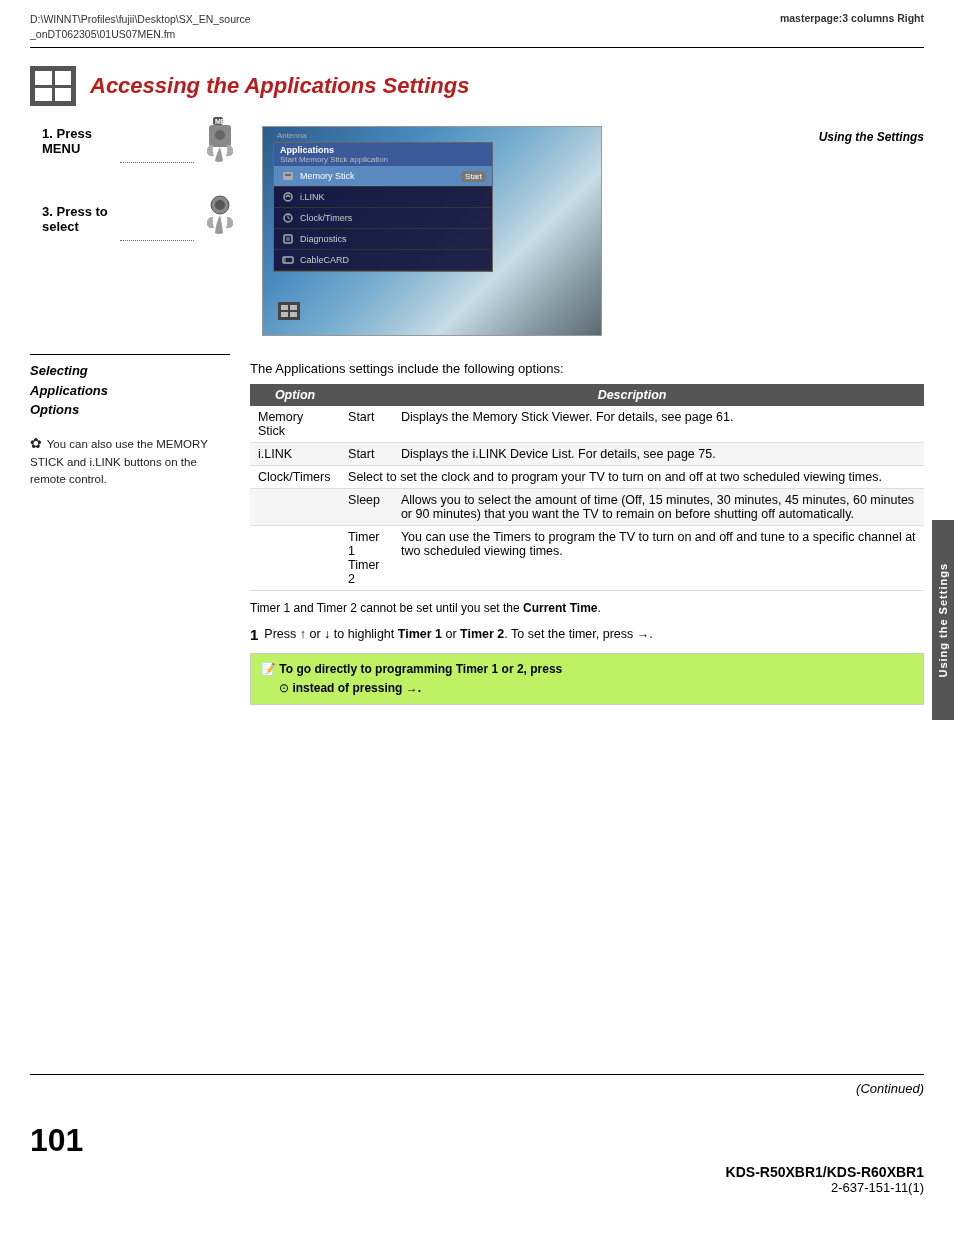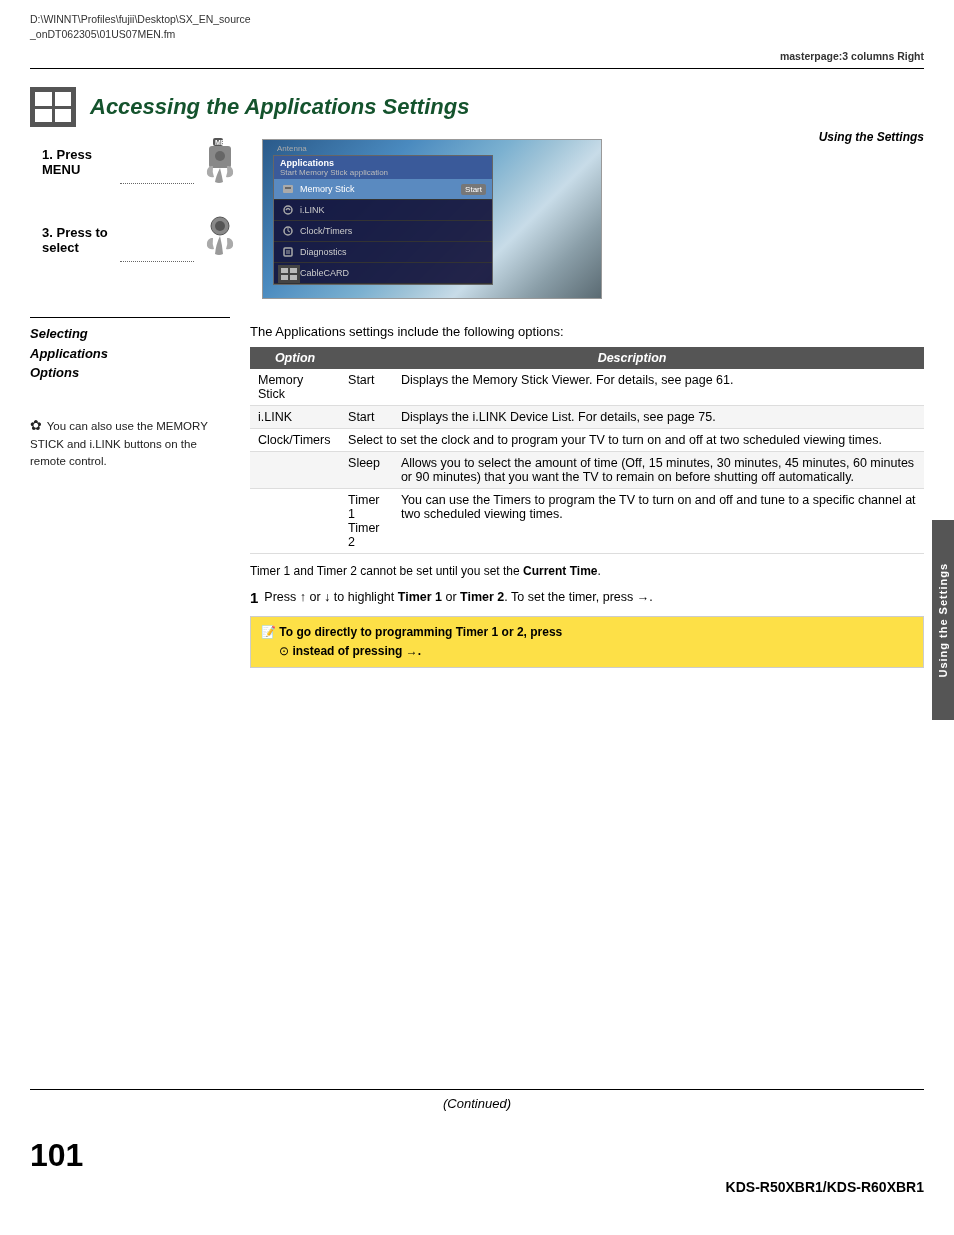--- a/index.html
+++ b/index.html
@@ -24,21 +24,21 @@
     .header {
       padding: 12px 30px 0 30px;
       display: flex;
       justify-content: space-between;
       align-items: flex-start;
       font-size: 11px;
       color: #333;
     }
 
     .header-left { font-size: 10.5px; line-height: 1.4; }
-    .header-right { font-size: 10.5px; font-weight: bold; margin-top: 38px; }
+    .header-right { font-size: 10.5px; font-weight: bold; }
 
     .header-rule {
       border: none;
       border-top: 1.5px solid #000;
       margin: 6px 30px 0 30px;
     }
 
     
     .section-title-row {
       display: flex;
@@ -60,21 +60,21 @@
     }
 
     .section-icon-cell {
       background: #fff;
     }
 
     .section-title-text {
       font-size: 22px;
       font-style: italic;
       font-weight: bold;
-      color: #14532d;
+      color: #b91c1c;
     }
 
     
     .right-label {
       position: absolute;
       right: 30px;
       top: 130px;
       font-size: 12px;
       font-style: italic;
       font-weight: bold;
@@ -143,26 +143,26 @@
       margin-top: 8px;
     }
 
     
     .screenshot-col {
       flex: 1;
     }
 
     .tv-screenshot {
       width: 340px;
-      height: 160px;
+      height: 210px;
       border: 1px solid #999;
       background: linear-gradient(135deg, #2a5a8a 0%, #4a8abf 30%, #7ab0d0 50%, #a0c4d8 60%, #c8dce8 70%, #8a9ea8 85%, #5a6a72 100%);
       position: relative;
       overflow: hidden;
-      margin-top: 2px;
+      margin-top: 10px;
     }
 
     .tv-menu-overlay {
       position: absolute;
       top: 15px;
       left: 10px;
       width: 220px;
       background: rgba(20,20,60,0.92);
       border: 1px solid #666;
       padding: 0;
@@ -227,21 +227,21 @@
     .lower-left {
       width: 200px;
       flex-shrink: 0;
     }
 
     .selecting-title {
       font-size: 13px;
       font-style: italic;
       font-weight: bold;
       line-height: 1.5;
-      margin-bottom: 32px;
+      margin-bottom: 13px;
     }
 
     .tip-box {
       font-size: 11.5px;
       line-height: 1.5;
       color: #222;
     }
 
     .tip-icon {
       display: inline-block;
@@ -304,21 +304,21 @@
     }
 
     .step-num {
       font-size: 15px;
       font-weight: bold;
       flex-shrink: 0;
       line-height: 1.3;
     }
 
     .tip-note-box {
-      background: #fde047;
+      background: #bef264;
       border: 1px solid #ccc;
       padding: 6px 10px;
       font-size: 12px;
       margin-top: 8px;
       line-height: 1.6;
     }
 
     
     .sidebar-text {
       position: absolute;
@@ -345,21 +345,21 @@
     
     .footer {
       position: absolute;
       bottom: 40px;
       left: 0;
       right: 0;
       padding: 0 30px;
     }
 
     .continued-text {
-      text-align: center;
+      text-align: right;
       font-style: italic;
       font-size: 13px;
       margin-bottom: 8px;
     }
 
     .page-number {
       text-align: left;
       font-size: 32px;
       font-weight: bold;
       line-height: 1;
@@ -597,16 +597,17 @@
   <div class="sidebar-text">
     <span>Using the Settings</span>
   </div>
 
   <div class="footer">
     <hr class="footer-rule">
     <div class="continued-text">(Continued)</div>
     <div class="page-number">101</div>
     <div class="footer-bottom">
       <div class="footer-bottom-model">KDS-R50XBR1/KDS-R60XBR1</div>
+      <div>2-637-151-11(1)</div>
     </div>
   </div>
 
 </div>
 
 </body></html>

